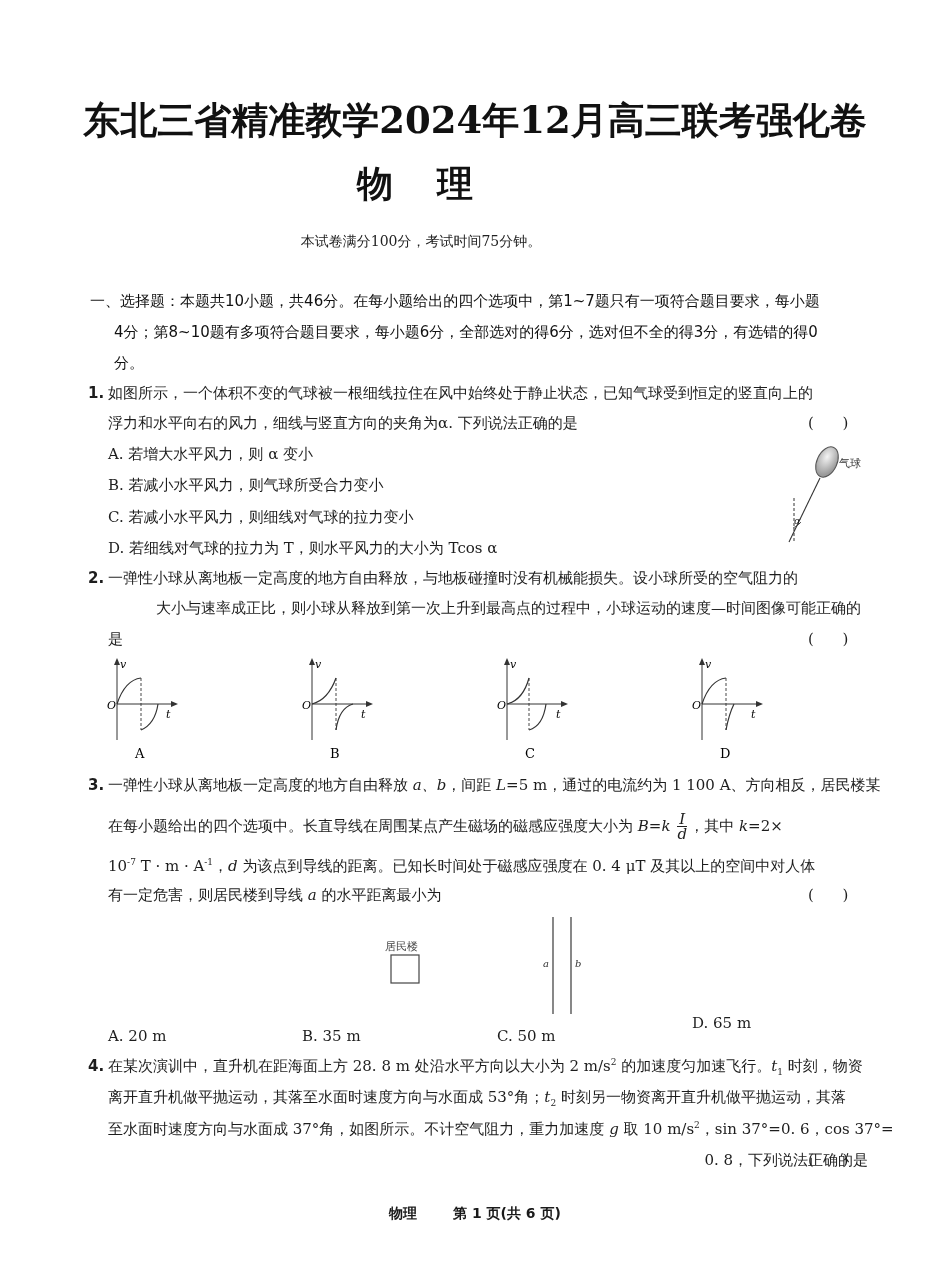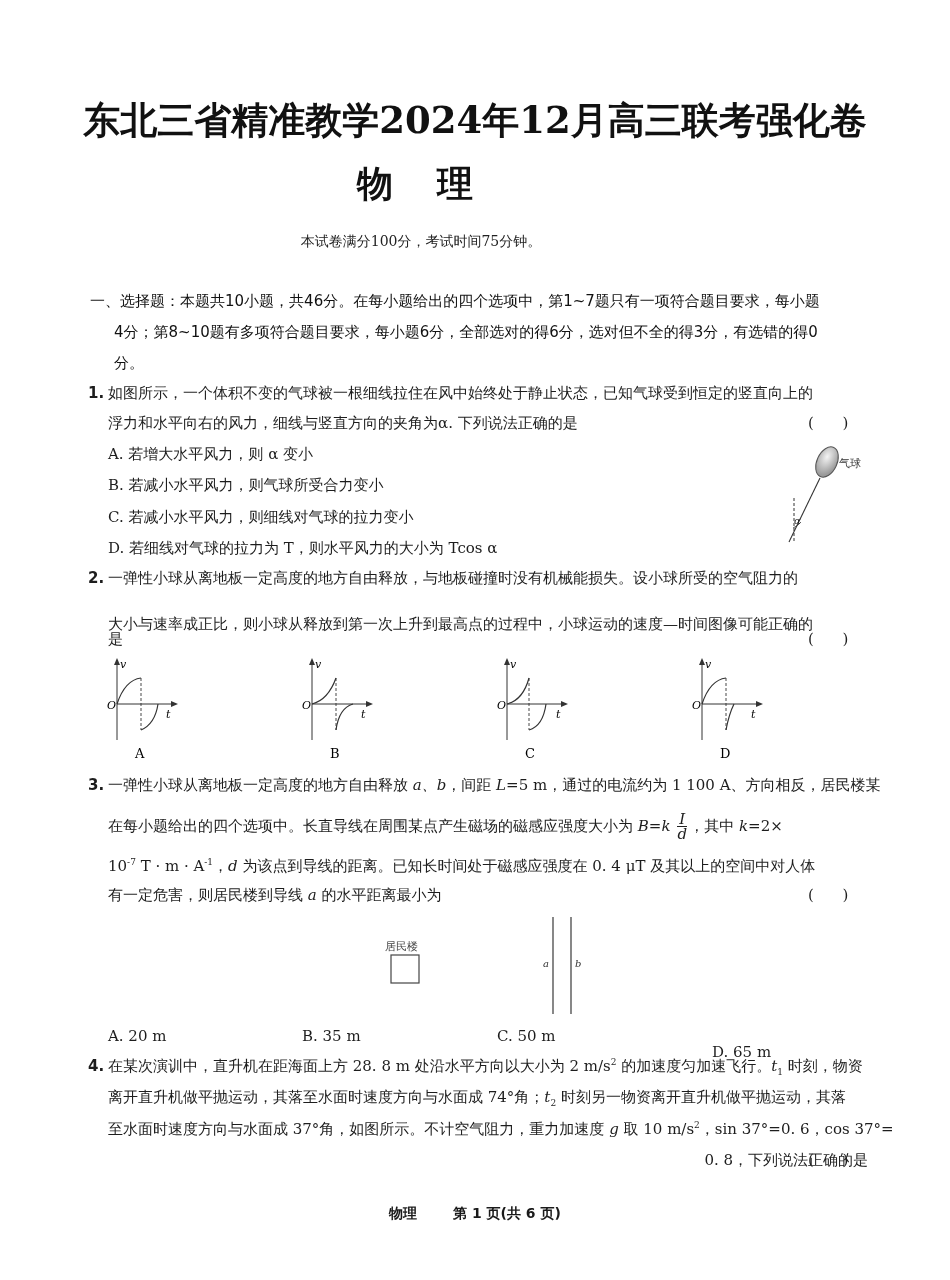--- a/index.html
+++ b/index.html
@@ -60,21 +60,21 @@
   <ellipse cx="52" cy="22" rx="10" ry="16" transform="rotate(25 52 22)" fill="url(#bg)" stroke="#555" stroke-width="1"></ellipse>
   <path d="M18 88 Q23 86 26 82" fill="none" stroke="#333" stroke-width="0.8"></path>
   <text x="19" y="84" font-size="10" font-style="italic" fill="#222">α</text>
   <text x="64" y="27" font-size="11" fill="#333" font-family="DejaVu Sans, sans-serif">气球</text>
 </svg>
 
 <div class="abs line" style="top:569px;">
   <span class="qnum">2.</span>
   <span>一弹性小球从离地板一定高度的地方自由释放，与地板碰撞时没有机械能损失。设小球所受的空气阻力的</span>
 </div>
-<div class="abs line" style="top:615px;">大小与速率成正比，则小球从释放到第一次上升到最高点的过程中，小球运动的速度—时间图像可能正确的</div>
+<div class="abs line" style="top:599px;margin-left:48px;">大小与速率成正比，则小球从释放到第一次上升到最高点的过程中，小球运动的速度—时间图像可能正确的</div>
 <div class="abs line" style="top:630px;width:760px;">
   <span>是</span>
   <span class="paren" style="left:700px;">(      )</span>
 </div>
 
 <svg class="abs" style="left:100px;top:656px;" width="90" height="110">
   <line x1="17" y1="84" x2="17" y2="4" stroke="#333" stroke-width="1"></line>
     <polygon points="17,2 14,9 20,9" fill="#333"></polygon>
   <line x1="17" y1="48" x2="75" y2="48" stroke="#333" stroke-width="1"></line>
     <polygon points="78,48 71,45 71,51" fill="#333"></polygon>
@@ -150,28 +150,28 @@
   <rect x="21" y="43" width="28" height="28" fill="none" stroke="#444" stroke-width="1.2"></rect>
   <line x1="183" y1="5" x2="183" y2="102" stroke="#555" stroke-width="1.4"></line>
   <line x1="201" y1="5" x2="201" y2="102" stroke="#555" stroke-width="1.4"></line>
   <text x="173" y="55" font-size="10" font-style="italic" fill="#333">a</text>
   <text x="205" y="55" font-size="10" font-style="italic" fill="#333">b</text>
 </svg>
 
 <div class="abs line" style="top:1027px;left:108px;">A. 20 m</div>
 <div class="abs line" style="top:1027px;left:302px;">B. 35 m</div>
 <div class="abs line" style="top:1027px;left:497px;">C. 50 m</div>
-<div class="abs line" style="top:1043px;left:692px;margin-left:20px;">D. 65 m</div>
+<div class="abs line" style="top:1014px;left:692px;">D. 65 m</div>
 
 <div class="abs line" style="top:1057px;">
   <span class="qnum">4.</span>
   <span>在某次演训中，直升机在距海面上方 28. 8 m 处沿水平方向以大小为 2 m/s</span><sup style="font-size:9px;">2</sup><span> 的加速度匀加速飞行。</span><i class="m">t</i><sub style="font-size:9px;">1</sub><span> 时刻，物资</span>
 </div>
 <div class="abs line" style="top:1088px;">
-  <span>离开直升机做平抛运动，其落至水面时速度方向与水面成 74°角；</span><i class="m">t</i><sub style="font-size:9px;">2</sub><span> 时刻另一物资离开直升机做平抛运动，其落</span>
+  <span>离开直升机做平抛运动，其落至水面时速度方向与水面成 53°角；</span><i class="m">t</i><sub style="font-size:9px;">2</sub><span> 时刻另一物资离开直升机做平抛运动，其落</span>
 </div>
 <div class="abs line" style="top:1120px;">
   <span>至水面时速度方向与水面成 37°角，如图所示。不计空气阻力，重力加速度 </span><i class="m">g</i><span> 取 10 m/s</span><sup style="font-size:9px;">2</sup><span>，sin 37°=0. 6，cos 37°=</span>
 </div>
 <div class="abs line" style="top:1151px;width:760px;text-align:right;">
   <span>0. 8，下列说法正确的是</span>
   <span class="paren" style="left:700px;">(      )</span>
 </div>
 
 <div class="abs footer">

